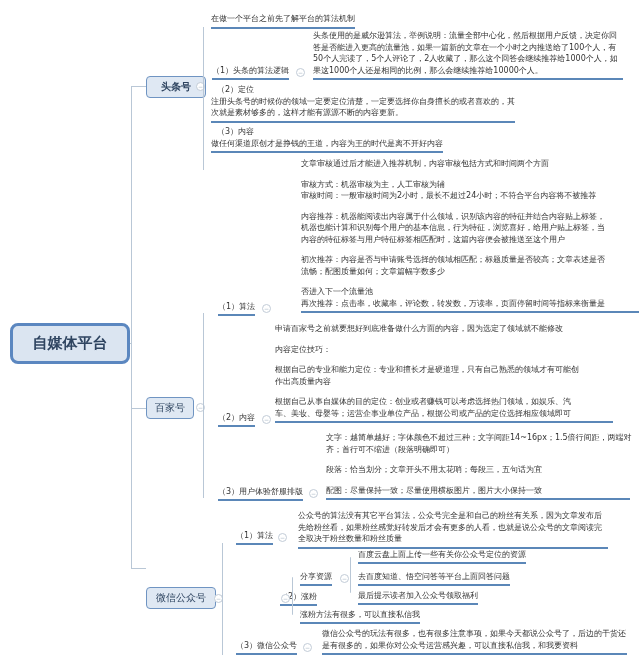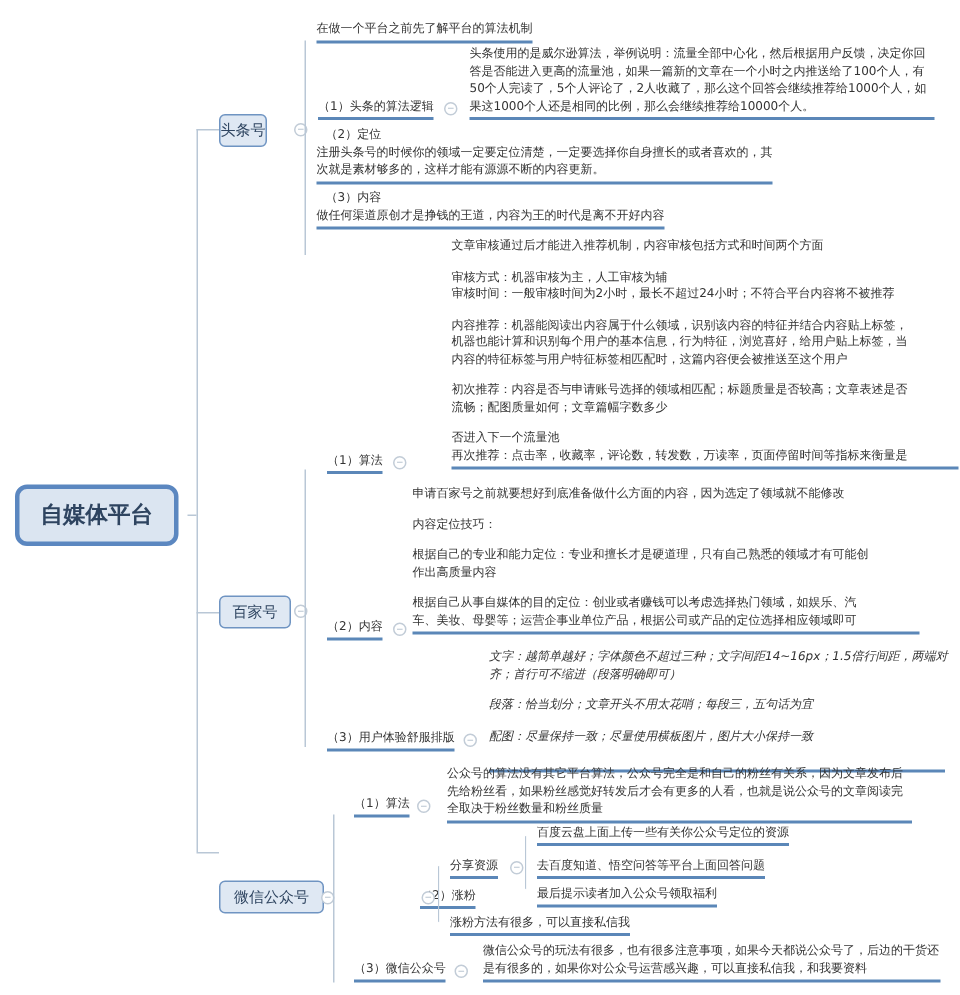--- a/index.html
+++ b/index.html
@@ -9,21 +9,21 @@
       font-family: "DejaVu Sans", "Liberation Sans", sans-serif;
       color: #333333;
     }
     .abs { position: absolute; }
     .txt { font-size: 8px; line-height: 11.5px; color: #333; white-space: nowrap; }
     .uline { border-bottom: 2px solid #5b87b8; }
     .line-h { position: absolute; height: 1px; background: #b9c7d6; }
     .line-v { position: absolute; width: 1px; background: #b9c7d6; }
     .bracket { position: absolute; border-left: 1px solid #b9c7d6; }
     .root {
-      position: absolute; left: 10px; top: 323px; width: 109px; height: 41px;
+      position: absolute; left: 10px; top: 323px; width: 120px; height: 41px;
       border: 3px solid #5b87c0; border-radius: 8px; background: #dbe5f1;
       font-size: 15px; font-weight: bold; color: #2e4460;
       display: flex; align-items: center; justify-content: center; box-sizing: border-box;
     }
     .main-node {
       position: absolute; height: 22px; border: 1.5px solid #6f94c2; border-radius: 4px;
       background: #dfe8f3; font-size: 10px; color: #2e4460;
       display: flex; align-items: center; justify-content: center; box-sizing: border-box;
     }
     .collapse {
@@ -40,21 +40,21 @@
 <div class="line-h" style="left:131px; top:86px; width:15px;"></div>
 <div class="line-h" style="left:131px; top:408px; width:15px;"></div>
 <div class="line-h" style="left:131px; top:568px; width:15px;"></div>
 
 <div class="root">
     <span>自媒体平台</span>
   </div>
 
 <div class="abs txt uline" style="left:211px; top:13px; padding-bottom:2px;">在做一个平台之前先了解平台的算法机制</div>
 
-<div class="main-node" style="left:146px; top:76px; width:32px;">
+<div class="main-node" style="left:146px; top:76px; width:60px;font-weight:bold;">
     <span>头条号</span>
   </div>
 <div class="collapse" style="left:196px; top:82px;">−</div>
 <div class="bracket" style="left:203px; top:27px; height:143px;"></div>
 
 <div class="sub-label uline" style="left:212px; top:65px;">（1）头条的算法逻辑</div>
 <div class="collapse" style="left:296px; top:68px;">−</div>
 <div class="abs txt uline" style="left:313px; top:30px; width:310px; padding-bottom:2px;">
   <div>头条使用的是威尔逊算法，举例说明：流量全部中心化，然后根据用户反馈，决定你回</div>
   <div>答是否能进入更高的流量池，如果一篇新的文章在一个小时之内推送给了100个人，有</div>
@@ -107,21 +107,21 @@
   <div style="height:9px;"></div>
   <div>根据自己的专业和能力定位：专业和擅长才是硬道理，只有自己熟悉的领域才有可能创</div>
   <div>作出高质量内容</div>
   <div style="height:9px;"></div>
   <div>根据自己从事自媒体的目的定位：创业或者赚钱可以考虑选择热门领域，如娱乐、汽</div>
   <div>车、美妆、母婴等；运营企事业单位产品，根据公司或产品的定位选择相应领域即可</div>
 </div>
 
 <div class="sub-label uline" style="left:218px; top:486px;">（3）用户体验舒服排版</div>
 <div class="collapse" style="left:309px; top:489px;">−</div>
-<div class="abs txt uline" style="left:326px; top:432px; width:304px; padding-bottom:17px;font-style:italic;">
+<div class="abs txt uline" style="left:326px; top:432px; width:304px; padding-bottom:2px;">
   <div>文字：越简单越好；字体颜色不超过三种；文字间距14~16px；1.5倍行间距，两端对</div>
   <div>齐；首行可不缩进（段落明确即可）</div>
   <div style="height:9px;"></div>
   <div>段落：恰当划分；文章开头不用太花哨；每段三，五句话为宜</div>
   <div style="height:9px;"></div>
   <div>配图：尽量保持一致；尽量使用横板图片，图片大小保持一致</div>
 </div>
 
 <div class="main-node" style="left:146px; top:587px; width:70px;">
     <span>微信公众号</span>

